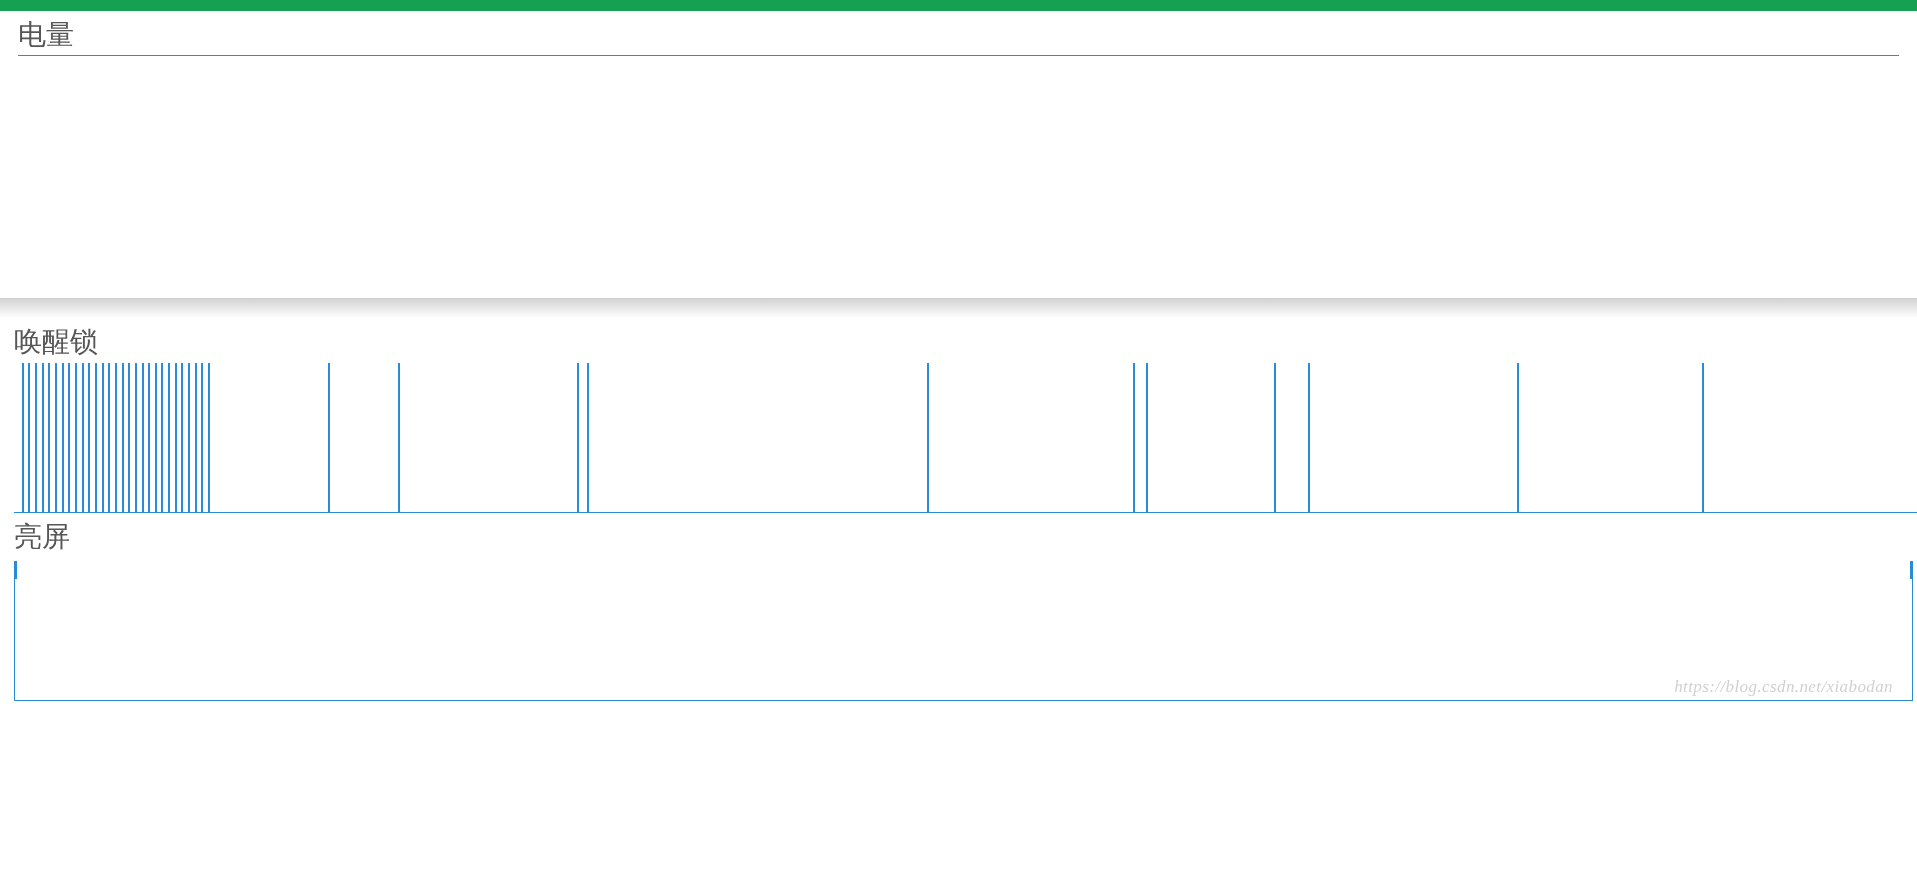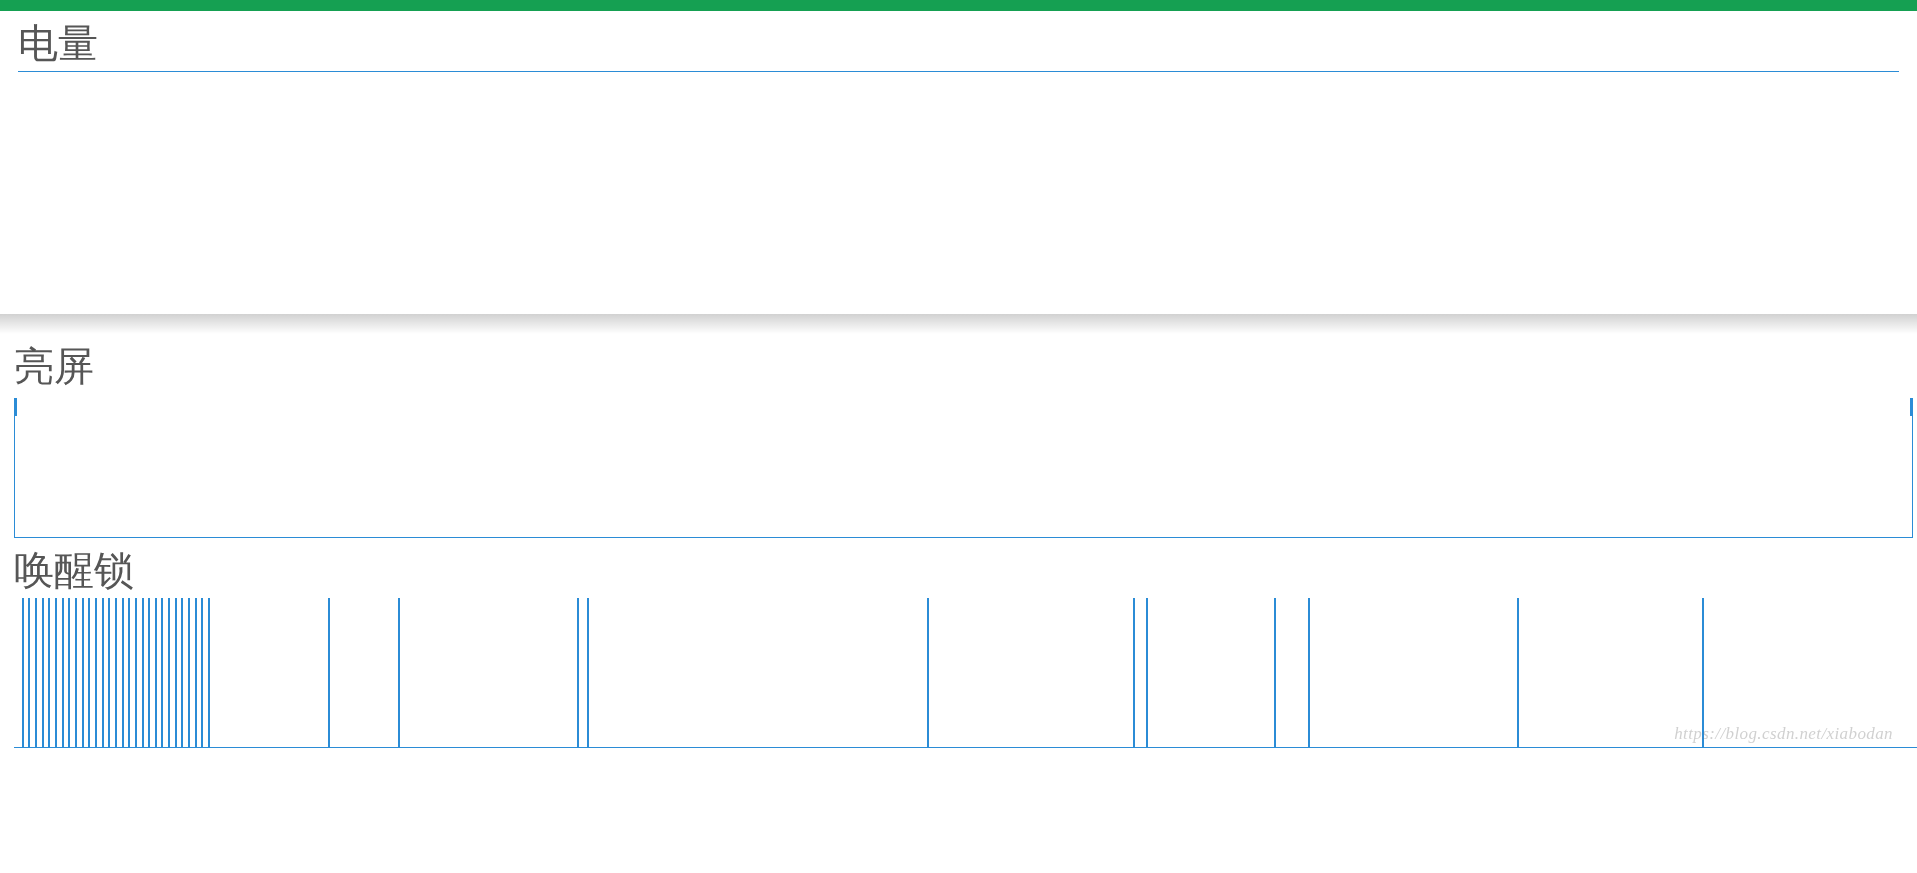--- a/index.html
+++ b/index.html
@@ -1,20 +1,20 @@
 <!DOCTYPE html>
 <html><head>
 <meta charset="utf-8">
 <style>
   * { box-sizing: border-box; margin: 0; padding: 0; }
   html, body { width: 100%; height: 100%; font-family: "Microsoft YaHei", "PingFang SC", Arial, sans-serif; background: #fff; }
   .page { width: 1917px; background: #fff; position: relative; }
   .green-bar { height: 11px; background: #15a052; width: 100%; }
   .section { padding: 0 18px; position: relative; }
-  .section-title { font-size: 40px; color: #565656; font-weight: 400; line-height: 1.3; padding-top: 6px; }
+  .section-title { font-size: 28px; color: #565656; font-weight: 400; line-height: 1.3; padding-top: 6px; }
   .divider-line { height: 1px; background: #2b8cd6; margin-top: 2px; }
   .battery-area { height: 242px; position: relative; }
   .shadow-strip { height: 20px; width: 100%; background: linear-gradient(to bottom, rgba(0,0,0,0.18), rgba(0,0,0,0.0)); }
   .wakelock-area { height: 150px; border-bottom: 1px solid #2b8cd6; position: relative; margin-top: 2px; }
   .bar { position: absolute; bottom: 0; top: 0; background: #2b8cd6; }
   .screen-area { height: 140px; border: 1px solid #2b8cd6; border-top: none; position: relative; margin-top: 6px; }
   .screen-tick { position: absolute; top: 0; width: 2px; height: 18px; background: #2b8cd6; }
   .watermark { position: absolute; right: 24px; bottom: 4px; font-size: 17px; color: rgba(120,120,120,0.35); font-family: Georgia, serif; font-style: italic; letter-spacing: 0.4px; }
 </style>
 </head>
@@ -24,28 +24,20 @@
 
   <div class="green-bar"></div>
 
   <div class="section">
     <div class="section-title">电量</div>
     <div class="divider-line"></div>
     <div class="battery-area"></div>
   </div>
 
   <div class="shadow-strip"></div>
-
-  <div class="section" style="padding-left:14px; padding-right:4px;">
-    <div class="section-title">亮屏</div>
-    <div class="screen-area" id="screen-area">
-        <div class="screen-tick" style="left: calc(0.05% - 1px);"></div>
-        <div class="screen-tick" style="left: calc(99.95% - 1px);"></div>
-      </div>
-  </div>
 
   <div class="section" style="padding-left:14px; padding-right:0;">
     <div class="section-title">唤醒锁</div>
     <div class="wakelock-area" id="wakelock-area">
         <div class="bar" style="left: 0.4%; width: 2px;"></div>
         <div class="bar" style="left: 0.75%; width: 2px;"></div>
         <div class="bar" style="left: 1.1%; width: 2px;"></div>
         <div class="bar" style="left: 1.45%; width: 2px;"></div>
         <div class="bar" style="left: 1.8%; width: 2px;"></div>
         <div class="bar" style="left: 2.15%; width: 2px;"></div>
@@ -79,15 +71,23 @@
         <div class="bar" style="left: 48%; width: 2px;"></div>
         <div class="bar" style="left: 58.8%; width: 2px;"></div>
         <div class="bar" style="left: 59.5%; width: 2px;"></div>
         <div class="bar" style="left: 66.2%; width: 2px;"></div>
         <div class="bar" style="left: 68%; width: 2px;"></div>
         <div class="bar" style="left: 79%; width: 2px;"></div>
         <div class="bar" style="left: 88.7%; width: 2px;"></div>
       </div>
   </div>
 
+  <div class="section" style="padding-left:14px; padding-right:4px;">
+    <div class="section-title">亮屏</div>
+    <div class="screen-area" id="screen-area">
+        <div class="screen-tick" style="left: calc(0.05% - 1px);"></div>
+        <div class="screen-tick" style="left: calc(99.95% - 1px);"></div>
+      </div>
+  </div>
+
   <div class="watermark">https://blog.csdn.net/xiabodan</div>
 
 </div>
 
 </body></html>

